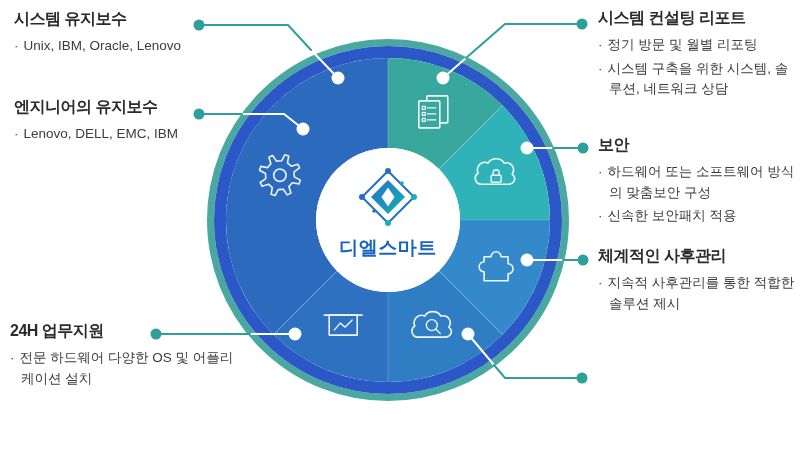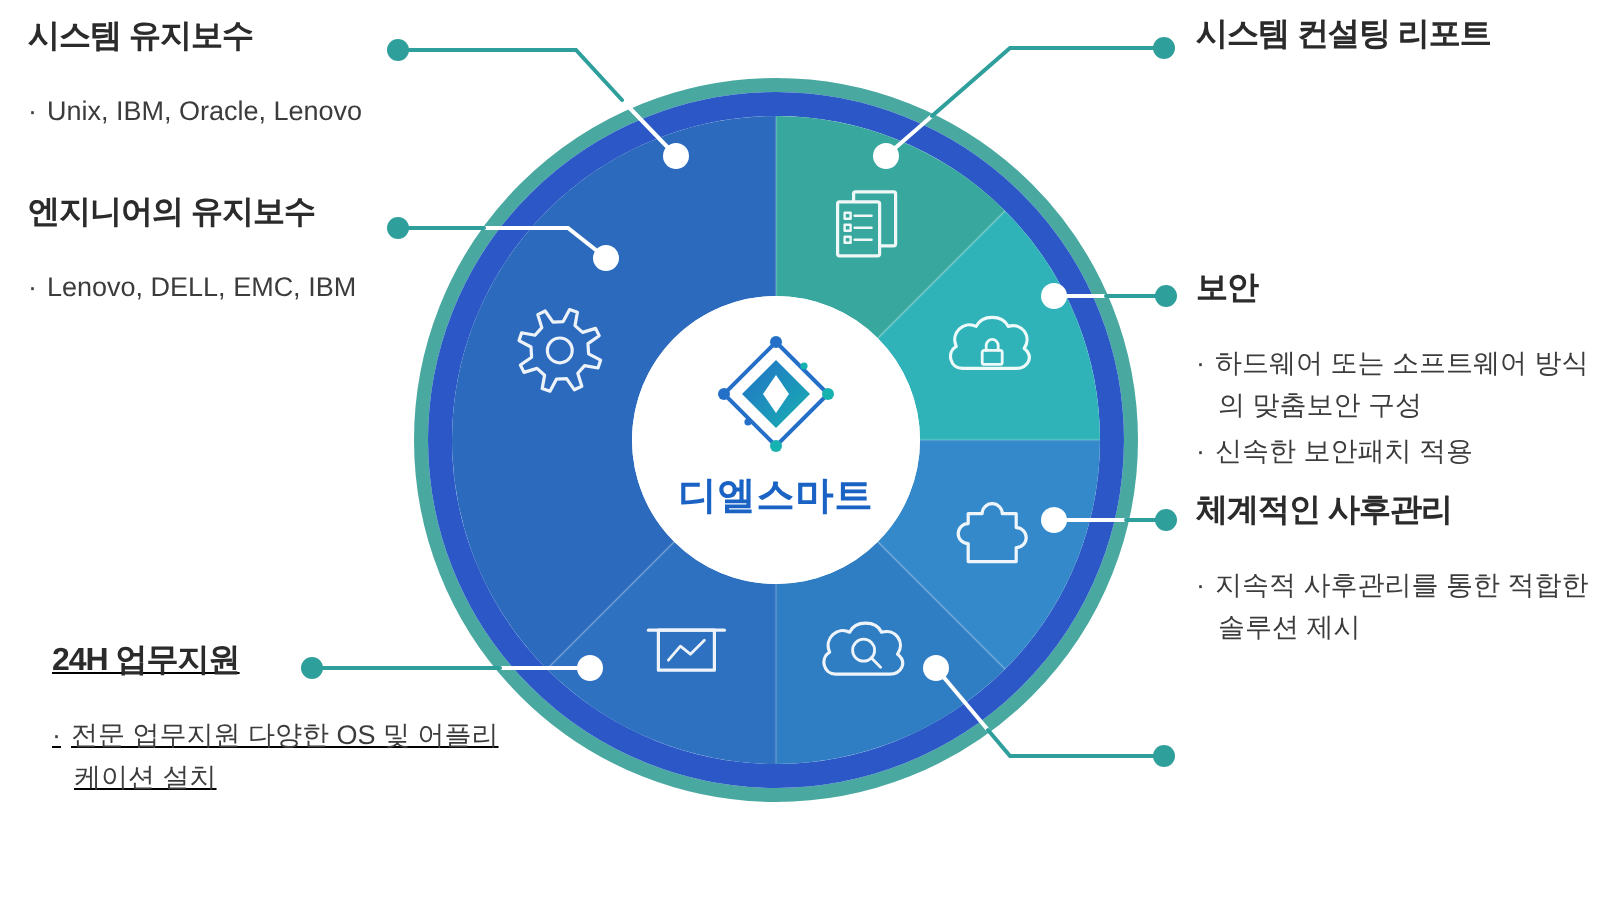--- a/index.html
+++ b/index.html
@@ -7,21 +7,21 @@
     position:relative;width:800px;height:450px;overflow:hidden;
     background:var(--background,#fff);
     font-family:"Liberation Sans","DejaVu Sans",sans-serif;
   }
   svg.diagram{position:absolute;left:0;top:0;}
   .callout{position:absolute;}
   .callout h2{
     margin:0;font-size:16px;font-weight:700;line-height:1.15;
     color:var(--heading-text,#2b2b2b);letter-spacing:-0.5px;white-space:nowrap;
   }
-  .callout ul{list-style:none;margin:18px 0 0 0;padding:0;}
+  .callout ul{list-style:none;margin:8px 0 0 0;padding:0;}
   .callout li{
     font-size:13.5px;line-height:1.5;color:var(--body-text,#3c3c3c);
     padding-left:11px;text-indent:-11px;margin:0 0 3px 0;
   }
   .callout li .dot{margin-right:5px;}
 </style>
 </head>
 <body>
 
 <div class="stage">
@@ -153,28 +153,32 @@
         <ul>
           <li><span class="dot">·</span><span>Unix, IBM, Oracle, Lenovo</span></li>
         </ul>
       </div>
       <div class="callout side-left" style="left: 14px; top: 98px; width: 240px;">
         <h2>엔지니어의 유지보수</h2>
         <ul>
           <li><span class="dot">·</span><span>Lenovo, DELL, EMC, IBM</span></li>
         </ul>
       </div>
-      <div class="callout side-left" style="left: 26px; top: 322px; width: 235px; text-decoration: underline;">
+      <div class="callout side-left" style="left: 10px; top: 322px; width: 235px;">
         <h2>24H 업무지원</h2>
         <ul>
-          <li><span class="dot">·</span><span>전문 업무지원 다양한 OS 및 어플리케이션 설치</span></li>
+          <li><span class="dot">·</span><span>전문 하드웨어 다양한 OS 및 어플리케이션 설치</span></li>
         </ul>
       </div>
       <div class="callout side-right" style="left: 598px; top: 9px; width: 198px;">
         <h2>시스템 컨설팅 리포트</h2>
+        <ul>
+          <li><span class="dot">·</span><span>정기 방문 및 월별 리포팅</span></li>
+          <li><span class="dot">·</span><span>시스템 구축을 위한 시스템, 솔루션, 네트워크 상담</span></li>
+        </ul>
       </div>
       <div class="callout side-right" style="left: 598px; top: 136px; width: 198px;">
         <h2>보안</h2>
         <ul>
           <li><span class="dot">·</span><span>하드웨어 또는 소프트웨어 방식의 맞춤보안 구성</span></li>
           <li><span class="dot">·</span><span>신속한 보안패치 적용</span></li>
         </ul>
       </div>
       <div class="callout side-right" style="left: 598px; top: 247px; width: 198px;">
         <h2>체계적인 사후관리</h2>

